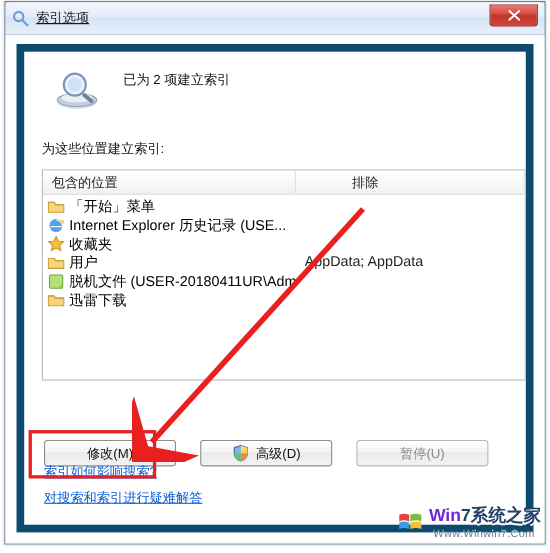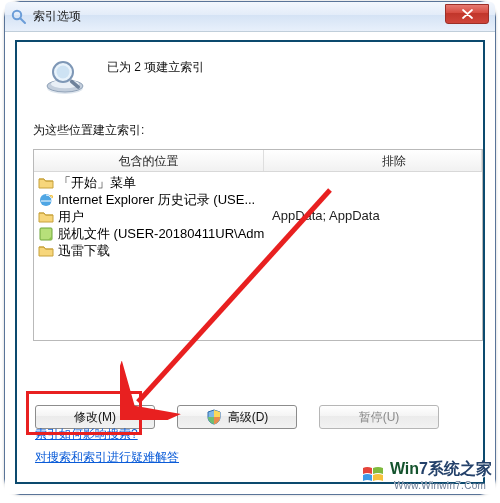--- a/index.html
+++ b/index.html
@@ -10,23 +10,24 @@
       width: 500px;
       height: 503px;
       overflow: hidden;
       position: relative;
     }
     
     .window {
       position: absolute;
       left: 4px; top: 1px; right: 4px; bottom: 8px;
       border: 1px solid #5a7498;
-      border-radius: 16px;
+      border-radius: 0;
       background: linear-gradient(to bottom, #e9f1fb 0%, #dbe7f7 8%, #f7fbff 8%, #ffffff 30%);
       box-shadow: 0 0 3px rgba(0,0,0,.2);
+      text-decoration: underline;
     }
     .titlebar {
       height: 30px;
       background: linear-gradient(to bottom, #f3f7fd 0%, #e3ecf9 45%, #d5e3f5 46%, #e8f0fb 100%);
       border-bottom: 1px solid #c0ceda;
       border-top-left-radius: 5px;
       border-top-right-radius: 5px;
       display: flex;
       align-items: center;
       padding: 0 6px;
@@ -51,21 +52,21 @@
       font-size: 11px;
       text-shadow: 0 -1px 0 rgba(0,0,0,.3);
     }
     .client {
       position: absolute;
       top: 30px; left: 0; right: 0; bottom: 0;
       padding: 8px 10px 10px 10px;
       background: #fff;
     }
     .inner {
-      border: 2px solid #0c4a6e;
+      border: 7px solid #0c4a6e;
       height: 100%;
       padding: 12px 0 12px 16px;
       position: relative;
     }
     .status-row {
       display: flex;
       align-items: flex-start;
       gap: 16px;
       margin-bottom: 24px;
       padding-left: 10px;
@@ -83,21 +84,20 @@
       background: #fff;
       overflow: hidden;
     }
     .lv-header {
       display: flex;
       background: linear-gradient(to bottom, #ffffff, #f1f1f1);
       border-bottom: 1px solid #d8d8d8;
       height: 22px;
       font-size: 12px;
       color: #222;
-      text-align: center;
     }
     .lv-header > div {
       padding: 3px 8px;
       border-right: 1px solid #dedede;
       white-space: nowrap;
     }
     .lv-col1 { flex: 0 0 230px; }
     .lv-col2 { flex: 1; margin-left: 43px; }
     .lv-body { padding: 2px 0; }
     .lv-row {
@@ -239,20 +239,31 @@
             <div class="lv-row">
               <div class="c1">
                 <span class="ficon">
                   <svg viewBox="0 0 16 16">
                     <circle cx="8" cy="8" r="6" fill="#4fa6e4"></circle>
                     <path d="M3 9h10M8 3a6 6 0 0 1 0 12" stroke="#fff" stroke-width="1" fill="none"></path>
                     <path d="M12 4c2-1 3 0 2 2" stroke="#f6c13b" stroke-width="1.4" fill="none"></path>
                   </svg>
                 </span>
                 <span>Internet Explorer 历史记录 (USE...</span>
+              </div>
+              <div class="c2"></div>
+            </div>
+            <div class="lv-row">
+              <div class="c1">
+                <span class="ficon">
+                  <svg viewBox="0 0 16 16">
+                    <path d="M8 1l2 4.4 4.8.4-3.6 3.2 1.1 4.7L8 11.4 3.7 13.7l1.1-4.7L1.2 5.8 6 5.4z" fill="#f6c13b" stroke="#c8932a"></path>
+                  </svg>
+                </span>
+                <span>收藏夹</span>
               </div>
               <div class="c2"></div>
             </div>
             <div class="lv-row">
               <div class="c1">
                 <span class="ficon">
                   <svg viewBox="0 0 16 16">
                     <path d="M1 4h5l1.5 2H15v7H1z" fill="#f7d67b" stroke="#c8a23d"></path>
                     <path d="M1 4h5l1.5 2H15" fill="none" stroke="#c8a23d"></path>
                   </svg>
@@ -331,16 +342,16 @@
 </div>
 
 <div class="watermark">
   <svg width="22" height="20" viewBox="0 0 22 20">
     <path d="M1 3 Q5 1 10 3 L10 9 Q5 7 1 9 Z" fill="#e5443b"></path>
     <path d="M11 3 Q16 1 21 3 L21 9 Q16 7 11 9 Z" fill="#7fba3d"></path>
     <path d="M1 10 Q5 8 10 10 L10 16 Q5 14 1 16 Z" fill="#3e9ae6"></path>
     <path d="M11 10 Q16 8 21 10 L21 16 Q16 14 11 16 Z" fill="#f6c13b"></path>
   </svg>
   <span>
-    <span style="color:#14532d">Win</span><span>7系统之家</span>
+    <span style="color:#6d28d9">Win</span><span>7系统之家</span>
     <div class="sub">Www.Winwin7.Com</div>
   </span>
 </div>
 
 </body></html>

